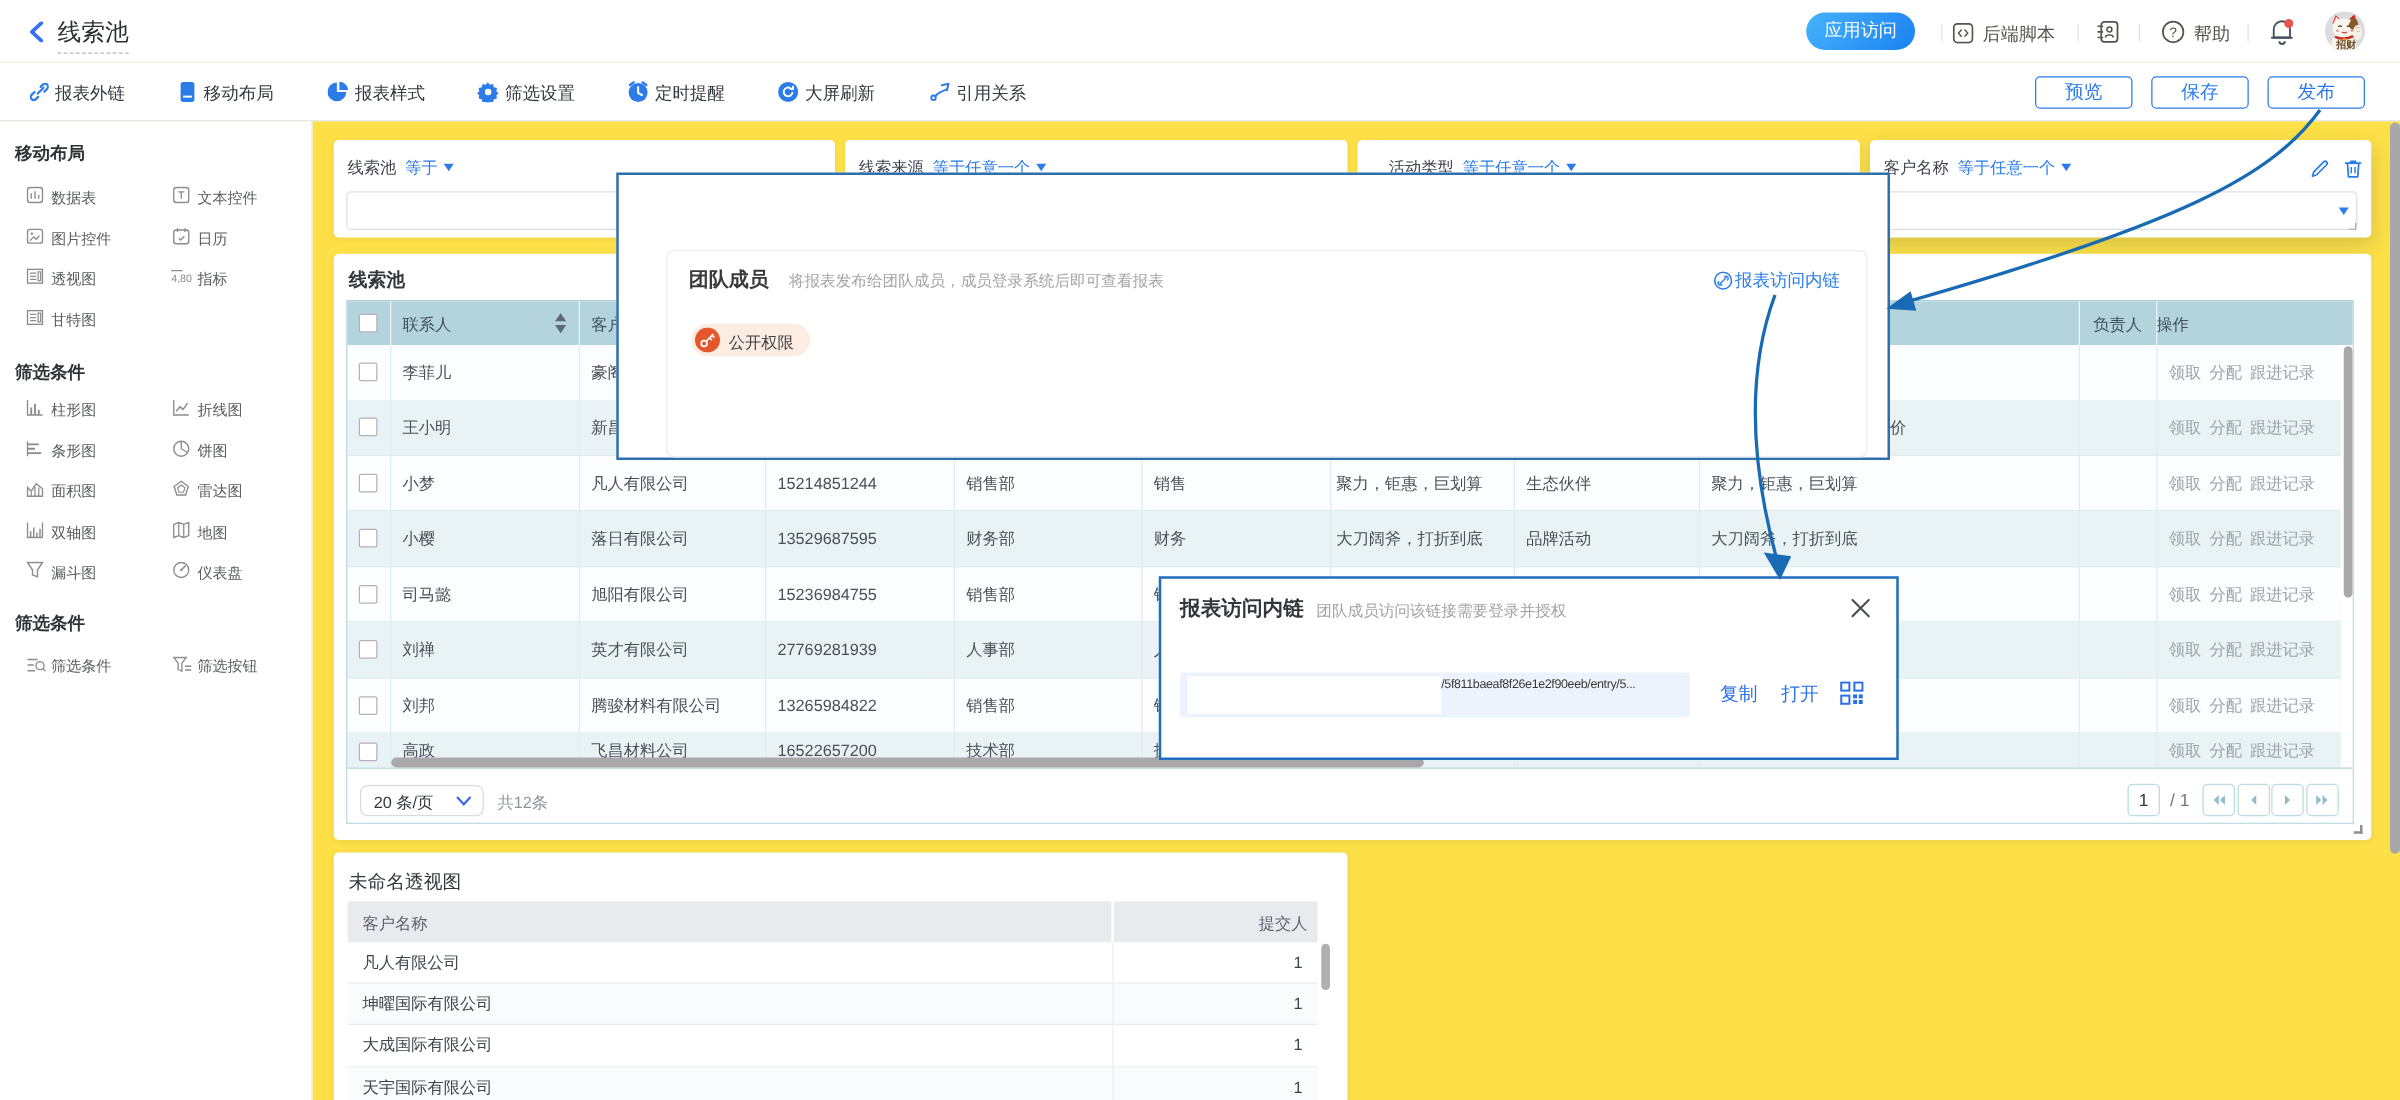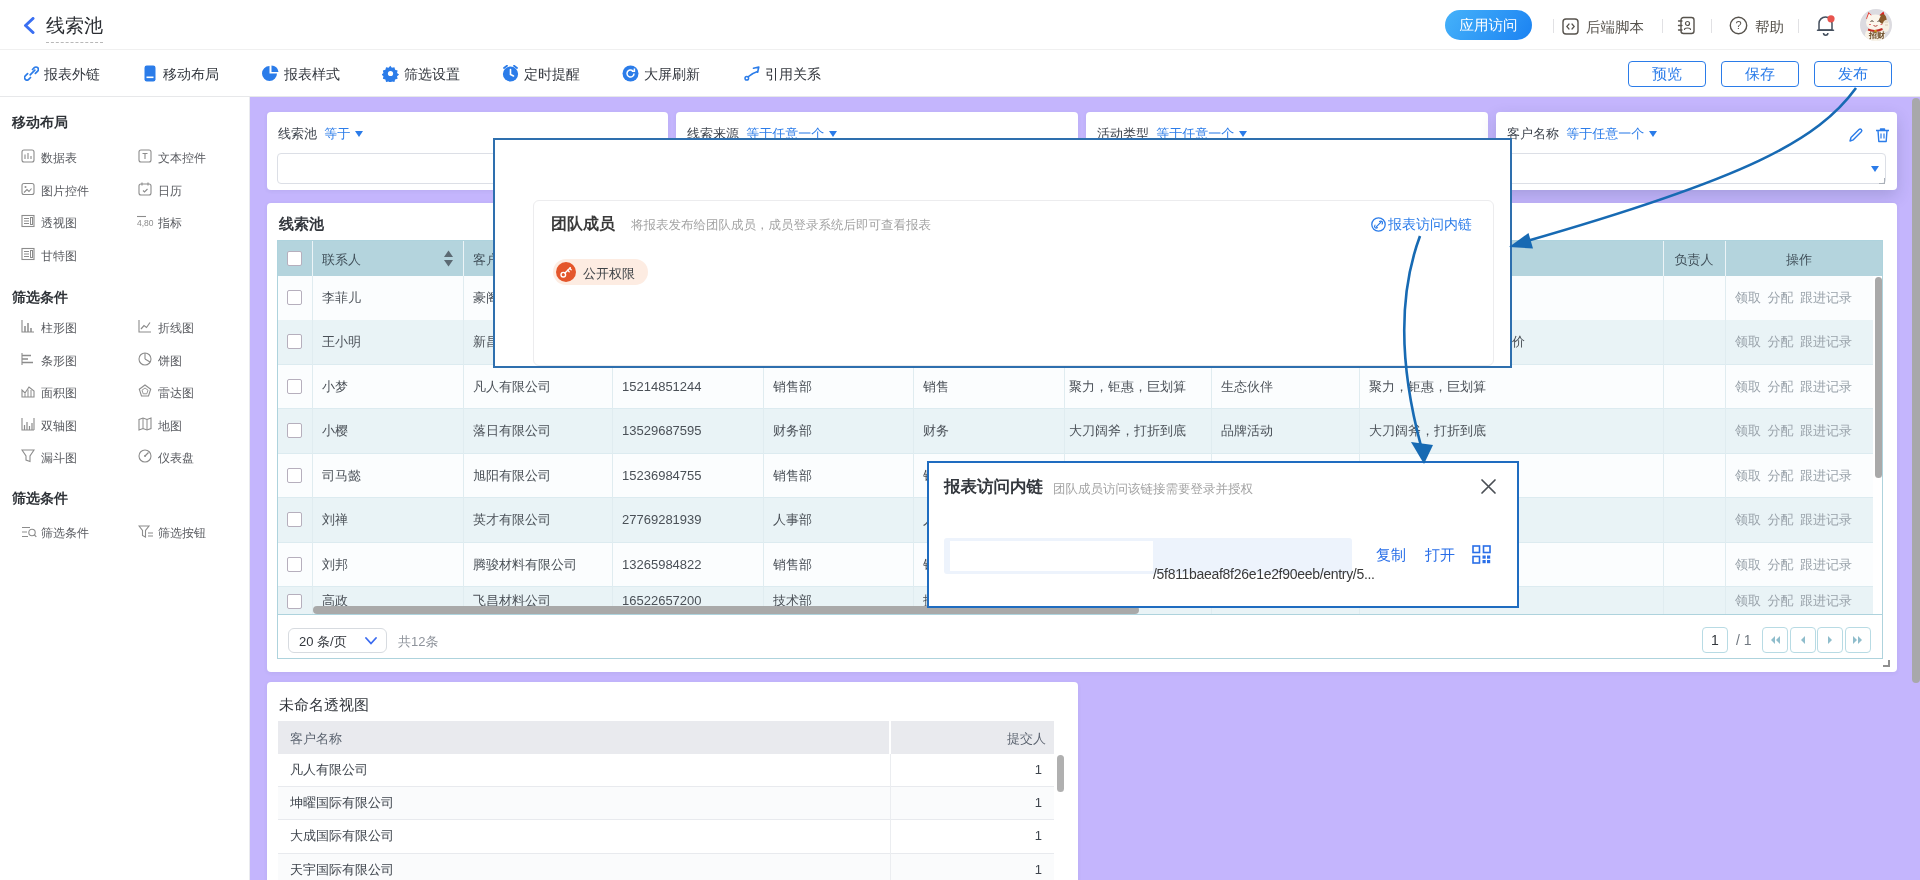--- a/index.html
+++ b/index.html
@@ -1,17 +1,17 @@
 <!DOCTYPE html>
 <html><head>
 <meta charset="utf-8">
 <style>
 *{margin:0;padding:0;box-sizing:border-box}
 body{font-family:"Liberation Sans",sans-serif;background:#f0f1f5}
-#app{position:relative;width:1920px;height:880px;overflow:hidden;background:#c4b5fd;font-family:"Liberation Sans",sans-serif}
+#app{position:relative;width:1920px;height:880px;overflow:hidden;background:#fde047;font-family:"Liberation Sans",sans-serif}
 .abs{position:absolute}
 .card{position:absolute;background:#fff;border-radius:4px;box-shadow:0 1px 4px rgba(40,60,90,.07)}
 .flt-label{position:absolute;top:13px;font-size:13px;color:#3d434c}
 .flt-op{font-size:13px;color:#2b7ce9}
 .caret{display:inline-block;width:0;height:0;border-left:4.5px solid transparent;border-right:4.5px solid transparent;border-top:6px solid #2b7ce9;vertical-align:middle;margin-left:5px;margin-bottom:2px}
 .flt-input{position:absolute;top:41px;height:31px;background:#fff;border:1px solid #dcdfe6;border-radius:4px}
 .hd-sep{position:absolute;top:19px;width:1px;height:14px;background:#e1e1e4}
 .cell{position:absolute;font-size:13px;color:#4a5057;white-space:nowrap}
 .vline{position:absolute;width:1px;background:#e0ecf0}
 .hcell{position:absolute;font-size:13px;color:#41505a;white-space:nowrap}
@@ -253,21 +253,21 @@
 <div id="filters">
   <div class="card" style="left:267px;top:112px;width:401px;height:78px;z-index:7">
     <div class="flt-label" style="left:11px">线索池 &nbsp;<span class="flt-op">等于</span><span class="caret"></span></div>
     <div class="flt-input" style="left:10px;width:381px"></div>
   </div>
   <div class="card" style="left:676px;top:112px;width:402px;height:78px;z-index:7">
     <div class="flt-label" style="left:11px">线索来源 &nbsp;<span class="flt-op">等于任意一个</span><span class="caret"></span></div>
     <div class="flt-input" style="left:10px;width:382px"></div>
   </div>
   <div class="card" style="left:1086px;top:112px;width:402px;height:78px;z-index:7">
-    <div class="flt-label" style="left:11px">活动类型 &nbsp;<span class="flt-op">等于任意一个</span><span class="caret"></span></div>
+    <div class="flt-label" style="left:25px">活动类型 &nbsp;<span class="flt-op">等于任意一个</span><span class="caret"></span></div>
     <div class="flt-input" style="left:10px;width:382px"></div>
   </div>
   <div class="card" style="left:1496px;top:112px;width:401px;height:78px;z-index:7;box-shadow:0 6px 16px rgba(30,50,80,.18)">
     <div class="flt-label" style="left:11px">客户名称 &nbsp;<span class="flt-op">等于任意一个</span><span class="caret"></span></div>
     <svg class="abs" style="left:352px;top:15px" width="16" height="16" viewBox="0 0 16 16">
           <path d="M2 14 L3 10.5 L11 2.5 a1.6 1.6 0 0 1 2.3 2.3 L5.3 12.8 Z" fill="none" stroke="#2b7ce9" stroke-width="1.4" stroke-linejoin="round"></path>
         </svg>
     <svg class="abs" style="left:379px;top:15px" width="15" height="16" viewBox="0 0 15 16">
           <path d="M1 3.5 h13 M5.5 3.5 V2 h4 v1.5 M3 3.5 L3.8 14.5 h7.4 L12 3.5" fill="none" stroke="#2b7ce9" stroke-width="1.4" stroke-linejoin="round"></path>
           <path d="M6 6.5 v5 M9 6.5 v5" stroke="#2b7ce9" stroke-width="1.2"></path>
@@ -290,21 +290,21 @@
           <path d="M5.5 16.5 L10 10 H1 Z" fill="#5c6a73"></path>
         </svg>
     <div class="hcell" style="left:195px;top:10px">客户名称</div>
     <div class="hcell" style="left:344px;top:10px">手机号码</div>
     <div class="hcell" style="left:495px;top:10px">部门</div>
     <div class="hcell" style="left:645px;top:10px">职位</div>
     <div class="hcell" style="left:791px;top:10px">活动名称</div>
     <div class="hcell" style="left:943px;top:10px">活动类型</div>
     <div class="hcell" style="left:1091px;top:10px">活动说明</div>
     <div class="hcell" style="left:1385px;top:10px;width:62px;text-align:center">负责人</div>
-    <div class="hcell" style="left:1447px;top:10px;width:148px;text-align:center">操作</div>
+    <div class="hcell" style="left:1447px;top:10px;width:148px;">操作</div>
     <div class="hsep" style="left:34px"></div>
         <div class="hsep" style="left:185px"></div>
         <div class="hsep" style="left:334px"></div>
         <div class="hsep" style="left:485px"></div>
         <div class="hsep" style="left:635px"></div>
         <div class="hsep" style="left:786px"></div>
         <div class="hsep" style="left:933px"></div>
         <div class="hsep" style="left:1081px"></div>
         <div class="hsep" style="left:1385px"></div>
         <div class="hsep" style="left:1447px"></div>
@@ -508,21 +508,21 @@
 </div>
 
 <div id="popup" class="abs" style="left:927px;top:461px;width:592px;height:147px;background:#fff;border:2px solid #1f6cc0;z-index:22">
   <span class="abs" style="left:15px;top:13px;font-size:16.5px;font-weight:bold;color:#33373d">报表访问内链</span>
   <span class="abs" style="left:124px;top:18px;font-size:12.5px;color:#a2a2a2">团队成员访问该链接需要登录并授权</span>
   <svg class="abs" style="left:551px;top:15px" width="17" height="17" viewBox="0 0 17 17">
         <path d="M2 2 L15 15 M15 2 L2 15" stroke="#4a4f55" stroke-width="1.7" stroke-linecap="round"></path>
       </svg>
   <div class="abs" style="left:15px;top:75px;width:408px;height:36px;background:#edf3fc;border-radius:3px">
     <div class="abs" style="left:6px;top:3px;width:203px;height:30px;background:#fff"></div>
-    <span class="abs" style="left:209px;top:28px;font-size:14px;color:#3a3a3a;letter-spacing:-0.3px">/5f811baeaf8f26e1e2f90eeb/entry/5...</span>
+    <span class="abs" style="left:209px;top:4px;font-size:10px;color:#3a3a3a;letter-spacing:-0.3px">/5f811baeaf8f26e1e2f90eeb/entry/5...</span>
   </div>
   <span class="abs" style="left:447px;top:83px;font-size:15px;color:#2a6fe8">复制</span>
   <span class="abs" style="left:496px;top:83px;font-size:15px;color:#2a6fe8">打开</span>
   <svg class="abs" style="left:543px;top:82px" width="19" height="19" viewBox="0 0 19 19">
         <g fill="none" stroke="#2a6fe8" stroke-width="1.6">
           <rect x="1" y="1" width="6.5" height="6.5"></rect>
           <rect x="11.5" y="1" width="6.5" height="6.5"></rect>
           <rect x="1" y="11.5" width="6.5" height="6.5"></rect>
         </g>
         <g fill="#2a6fe8">

